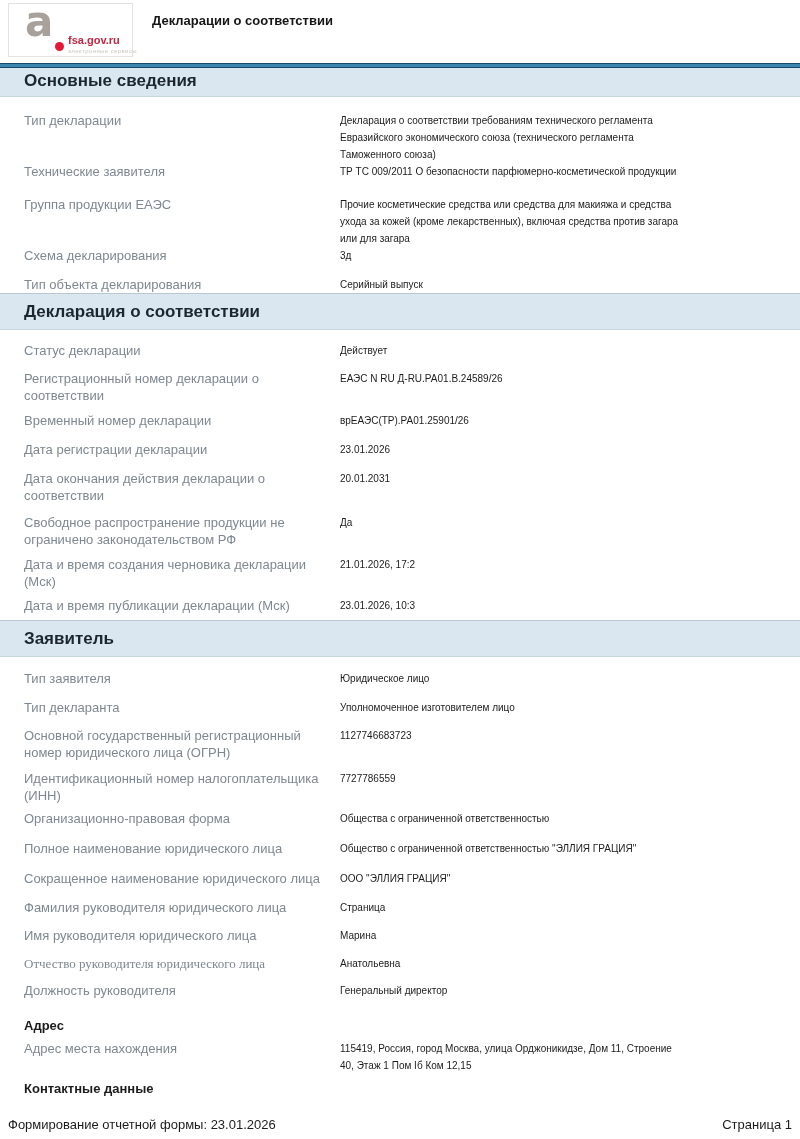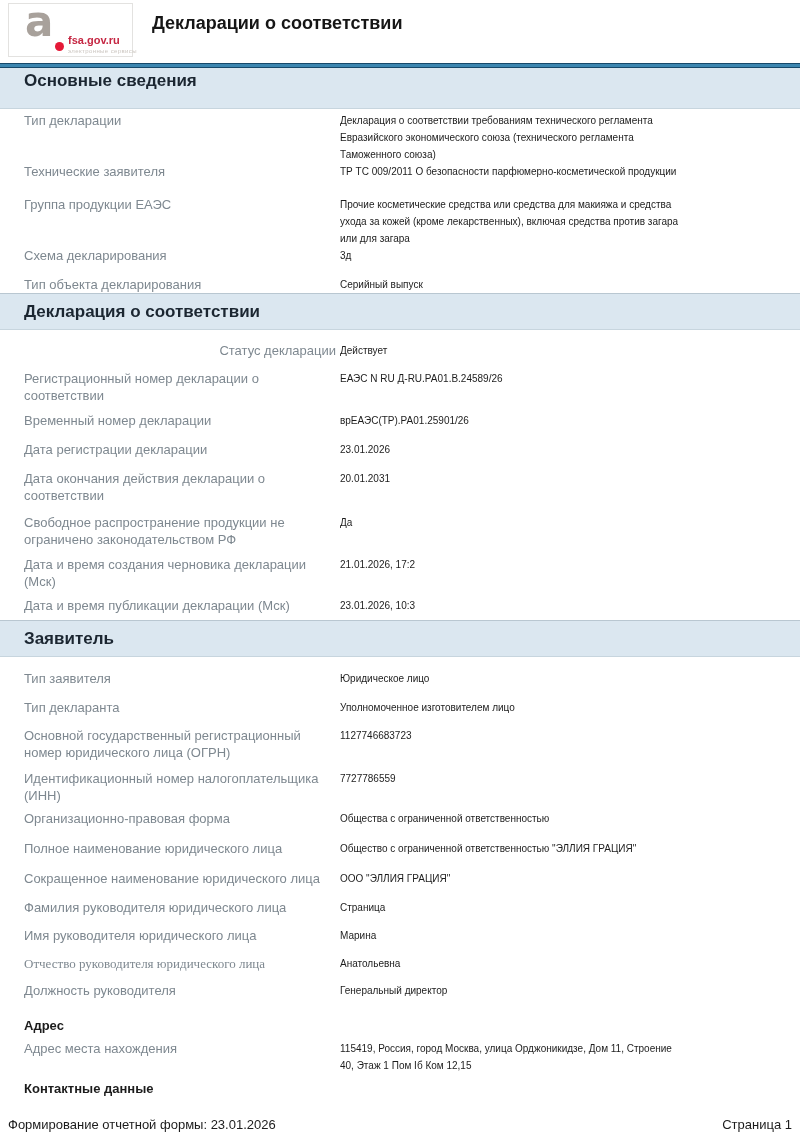--- a/index.html
+++ b/index.html
@@ -5,21 +5,21 @@
   html,body{margin:0;padding:0;background:#fff;}
   body{font-family:"Liberation Sans",sans-serif;-webkit-font-smoothing:antialiased;}
   .page{position:relative;width:800px;height:1139px;background:#fff;overflow:hidden;}
 
   
   .logo-box{position:absolute;left:8px;top:3px;width:123px;height:52px;border:1px solid #e3e2e0;background:#fff;}
   .logo-a{position:absolute;left:16px;top:-7px;font-size:42px;font-weight:bold;color:#a8a19b;font-family:"DejaVu Sans",sans-serif;}
   .logo-dot{position:absolute;left:46px;top:38px;width:9px;height:9px;border-radius:50%;background:#e51937;}
   .logo-site{position:absolute;left:59px;top:30px;font-size:11px;font-weight:bold;color:#c52642;}
   .logo-tagline{position:absolute;left:59px;top:44px;font-size:6px;color:#ccc6c0;letter-spacing:0.4px;white-space:nowrap;}
-  .doc-title{position:absolute;left:152px;top:13px;font-size:18px;font-weight:bold;color:#161616;}
+  .doc-title{position:absolute;left:152px;top:13px;font-size:13px;font-weight:bold;color:#161616;}
 
   
   .rule{position:absolute;left:0;top:63px;width:800px;height:5px;
         background:linear-gradient(to bottom,#17496a 0%,#17496a 25%,#3c86b0 25%,#3c86b0 75%,#17496a 75%,#17496a 100%);}
   .bar{position:absolute;left:0;width:800px;background:#dbe7f0;border-bottom:1px solid #c7d5de;box-sizing:border-box;}
   .bar-thin-top{border-top:1px solid #b9c7d1;}
   .bar-title{position:absolute;left:24px;font-size:17px;font-weight:bold;color:#1b2631;}
 
   
   .label{position:absolute;left:24px;width:312px;font-size:13px;line-height:17px;color:#7e8890;white-space:pre-line;}
@@ -40,21 +40,21 @@
       <span class="logo-a">а</span>
       <span class="logo-dot"></span>
       <span class="logo-site">fsa.gov.ru</span>
       <span class="logo-tagline">электронные сервисы</span>
     </div>
     <div class="doc-title">Декларации о соответствии</div>
   </div>
 
   <div>
     <div class="rule"></div>
-    <div class="bar" style="top:68px;height:41px;">
+    <div class="bar" style="top:68px;height:29px;">
       <div class="bar-title" style="top:3px;">Основные сведения</div>
     </div>
 
     <div class="label" style="top:112px;">Тип декларации</div>
     <div class="value" style="top:112px;">Декларация о соответствии требованиям технического регламента
 Евразийского экономического союза (технического регламента
 Таможенного союза)</div>
 
     <div class="label" style="top:163px;">Технические заявителя</div>
     <div class="value" style="top:163px;">ТР ТС 009/2011 О безопасности парфюмерно-косметической продукции</div>
@@ -69,21 +69,21 @@
 
     <div class="label" style="top:276px;">Тип объекта декларирования</div>
     <div class="value" style="top:276px;">Серийный выпуск</div>
   </div>
 
   <div>
     <div class="bar bar-thin-top" style="top:293px;height:37px;">
       <div class="bar-title" style="top:8px;">Декларация о соответствии</div>
     </div>
 
-    <div class="label" style="top:342px;text-align:right;">Статус декларации</div>
+    <div class="label" style="top:342px;">Статус декларации</div>
     <div class="value" style="top:342px;">Действует</div>
 
     <div class="label" style="top:370px;">Регистрационный номер декларации о
 соответствии</div>
     <div class="value" style="top:370px;">ЕАЭС N RU Д-RU.РА01.В.24589/26</div>
 
     <div class="label" style="top:412px;">Временный номер декларации</div>
     <div class="value" style="top:412px;">врЕАЭС(ТР).РА01.25901/26</div>
 
     <div class="label" style="top:441px;">Дата регистрации декларации</div>

